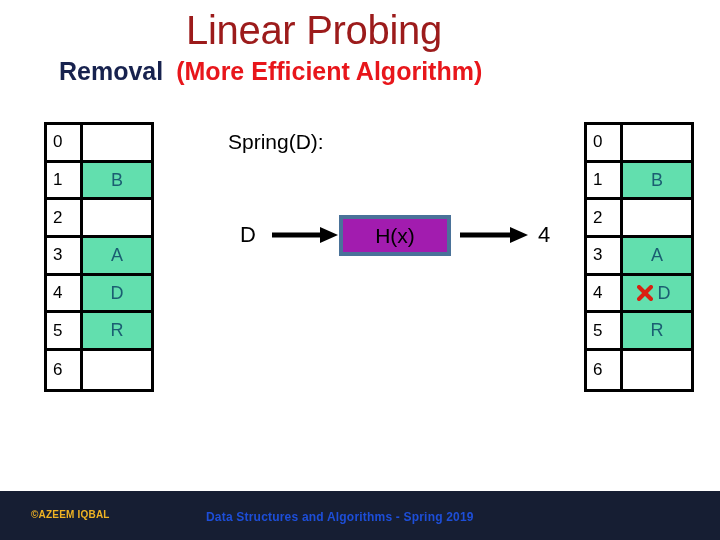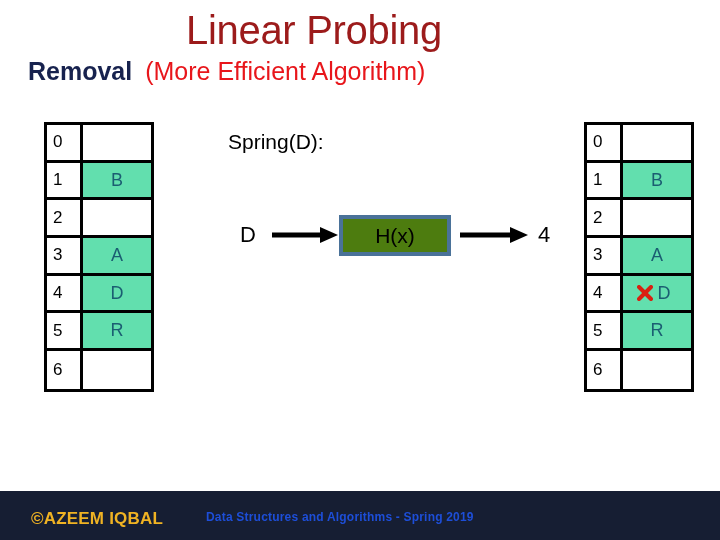--- a/index.html
+++ b/index.html
@@ -36,25 +36,26 @@
     display: flex;
     align-items: baseline;
     gap: 13px;
     white-space: nowrap;
   }
   #subtitle-removal {
     font-size: 25px;
     line-height: 28px;
     font-weight: bold;
     color: #17224E;
+    margin-left: 31px;
   }
   #subtitle-paren {
     font-size: 25px;
     line-height: 28px;
-    font-weight: normal;
+    font-weight: bold;
     color: #E8161B;
   }
 
   
   .hash-table {
     position: absolute;
     border: 3px solid #000000;
     box-sizing: border-box;
     background: #ffffff;
     width: 110px;
@@ -133,21 +134,21 @@
     height: 18px;
   }
   #hash-box {
     position: absolute;
     left: 339px;
     top: 215px;
     width: 112px;
     height: 41px;
     box-sizing: border-box;
     border: 4px solid #4A7299;
-    background: #4d7c0f;
+    background: #a21caf;
     display: flex;
     align-items: center;
     justify-content: center;
     font-size: 21px;
     color: #000000;
   }
   #arrow-out {
     position: absolute;
     left: 460px;
     top: 226px;
@@ -169,21 +170,21 @@
     left: 0;
     top: 491px;
     width: 720px;
     height: 49px;
     background: #161E33;
   }
   #footer-copyright {
     position: absolute;
     left: 31px;
     top: 509px;
-    font-size: 17px;
+    font-size: 10px;
     font-weight: bold;
     color: #F0B323;
     letter-spacing: 0.2px;
     white-space: nowrap;
   }
   #footer-course {
     position: absolute;
     left: 206px;
     top: 510px;
     font-size: 12px;

